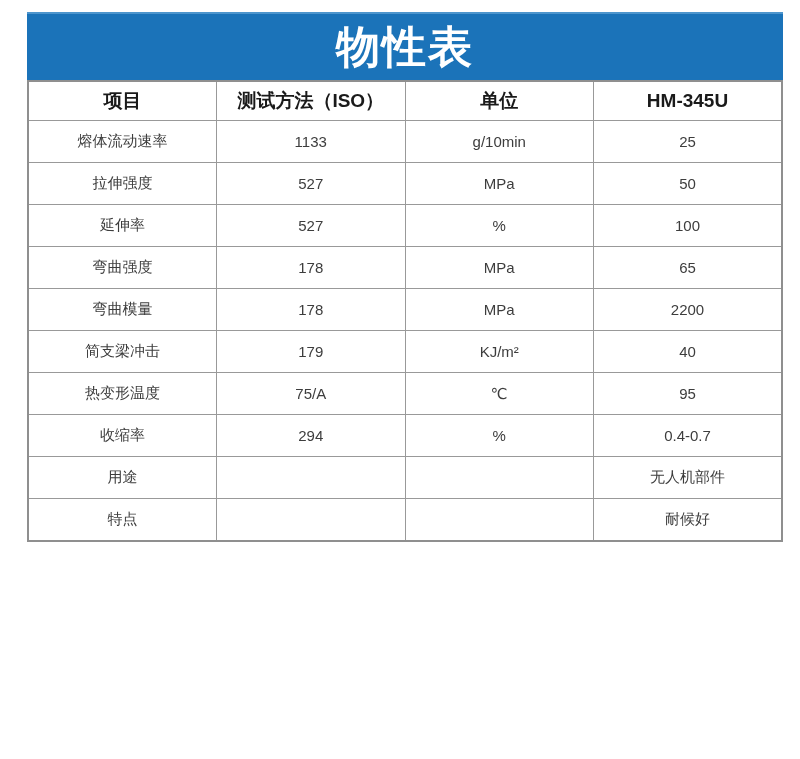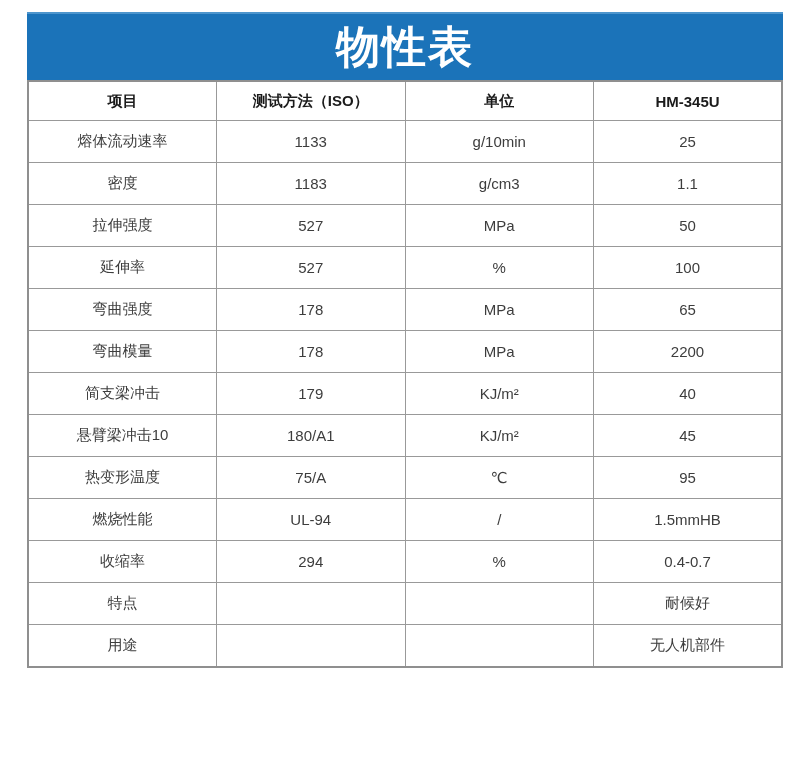--- a/index.html
+++ b/index.html
@@ -52,21 +52,21 @@
     text-align: center;
     vertical-align: middle;
     padding: 0;
     font-size: 15px;
     color: #3d3d3d;
     overflow: hidden;
     white-space: nowrap;
   }
   table.props th {
     height: 38px;
-    font-size: 15px;
+    font-size: 19px;
     font-weight: bold;
     color: #1a1a1a;
   }
   table.props td {
     height: 41px;
     margin-top: 32px;
   }
 </style>
 </head>
 <body>
@@ -93,26 +93,20 @@
       </tr>
     </thead>
     <tbody>
       <tr>
         <td>熔体流动速率</td>
         <td>1133</td>
         <td>g/10min</td>
         <td>25</td>
       </tr>
       <tr>
-        <td>密度</td>
-        <td>1183</td>
-        <td>g/cm3</td>
-        <td>1.1</td>
-      </tr>
-      <tr>
         <td>拉伸强度</td>
         <td>527</td>
         <td>MPa</td>
         <td>50</td>
       </tr>
       <tr>
         <td>延伸率</td>
         <td>527</td>
         <td>%</td>
         <td>100</td>
@@ -129,51 +123,39 @@
         <td>MPa</td>
         <td>2200</td>
       </tr>
       <tr>
         <td>简支梁冲击</td>
         <td>179</td>
         <td>KJ/m²</td>
         <td>40</td>
       </tr>
       <tr>
-        <td>悬臂梁冲击10</td>
-        <td>180/A1</td>
-        <td>KJ/m²</td>
-        <td>45</td>
-      </tr>
-      <tr>
         <td>热变形温度</td>
         <td>75/A</td>
         <td>℃</td>
         <td>95</td>
-      </tr>
-      <tr>
-        <td>燃烧性能</td>
-        <td>UL-94</td>
-        <td>/</td>
-        <td>1.5mmHB</td>
       </tr>
       <tr>
         <td>收缩率</td>
         <td>294</td>
         <td>%</td>
         <td>0.4-0.7</td>
       </tr>
       <tr>
+        <td>用途</td>
+        <td></td>
+        <td></td>
+        <td>无人机部件</td>
+      </tr>
+      <tr>
         <td>特点</td>
         <td></td>
         <td></td>
         <td>耐候好</td>
-      </tr>
-      <tr>
-        <td>用途</td>
-        <td></td>
-        <td></td>
-        <td>无人机部件</td>
       </tr>
     </tbody>
   </table>
 
 </div>
 
 </body></html>

